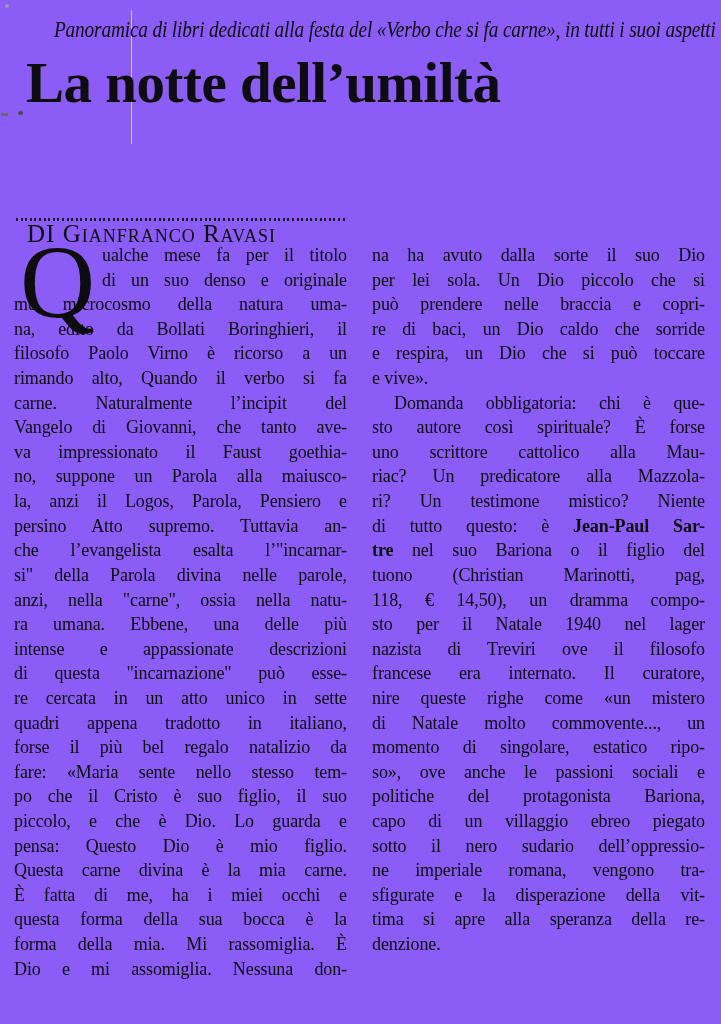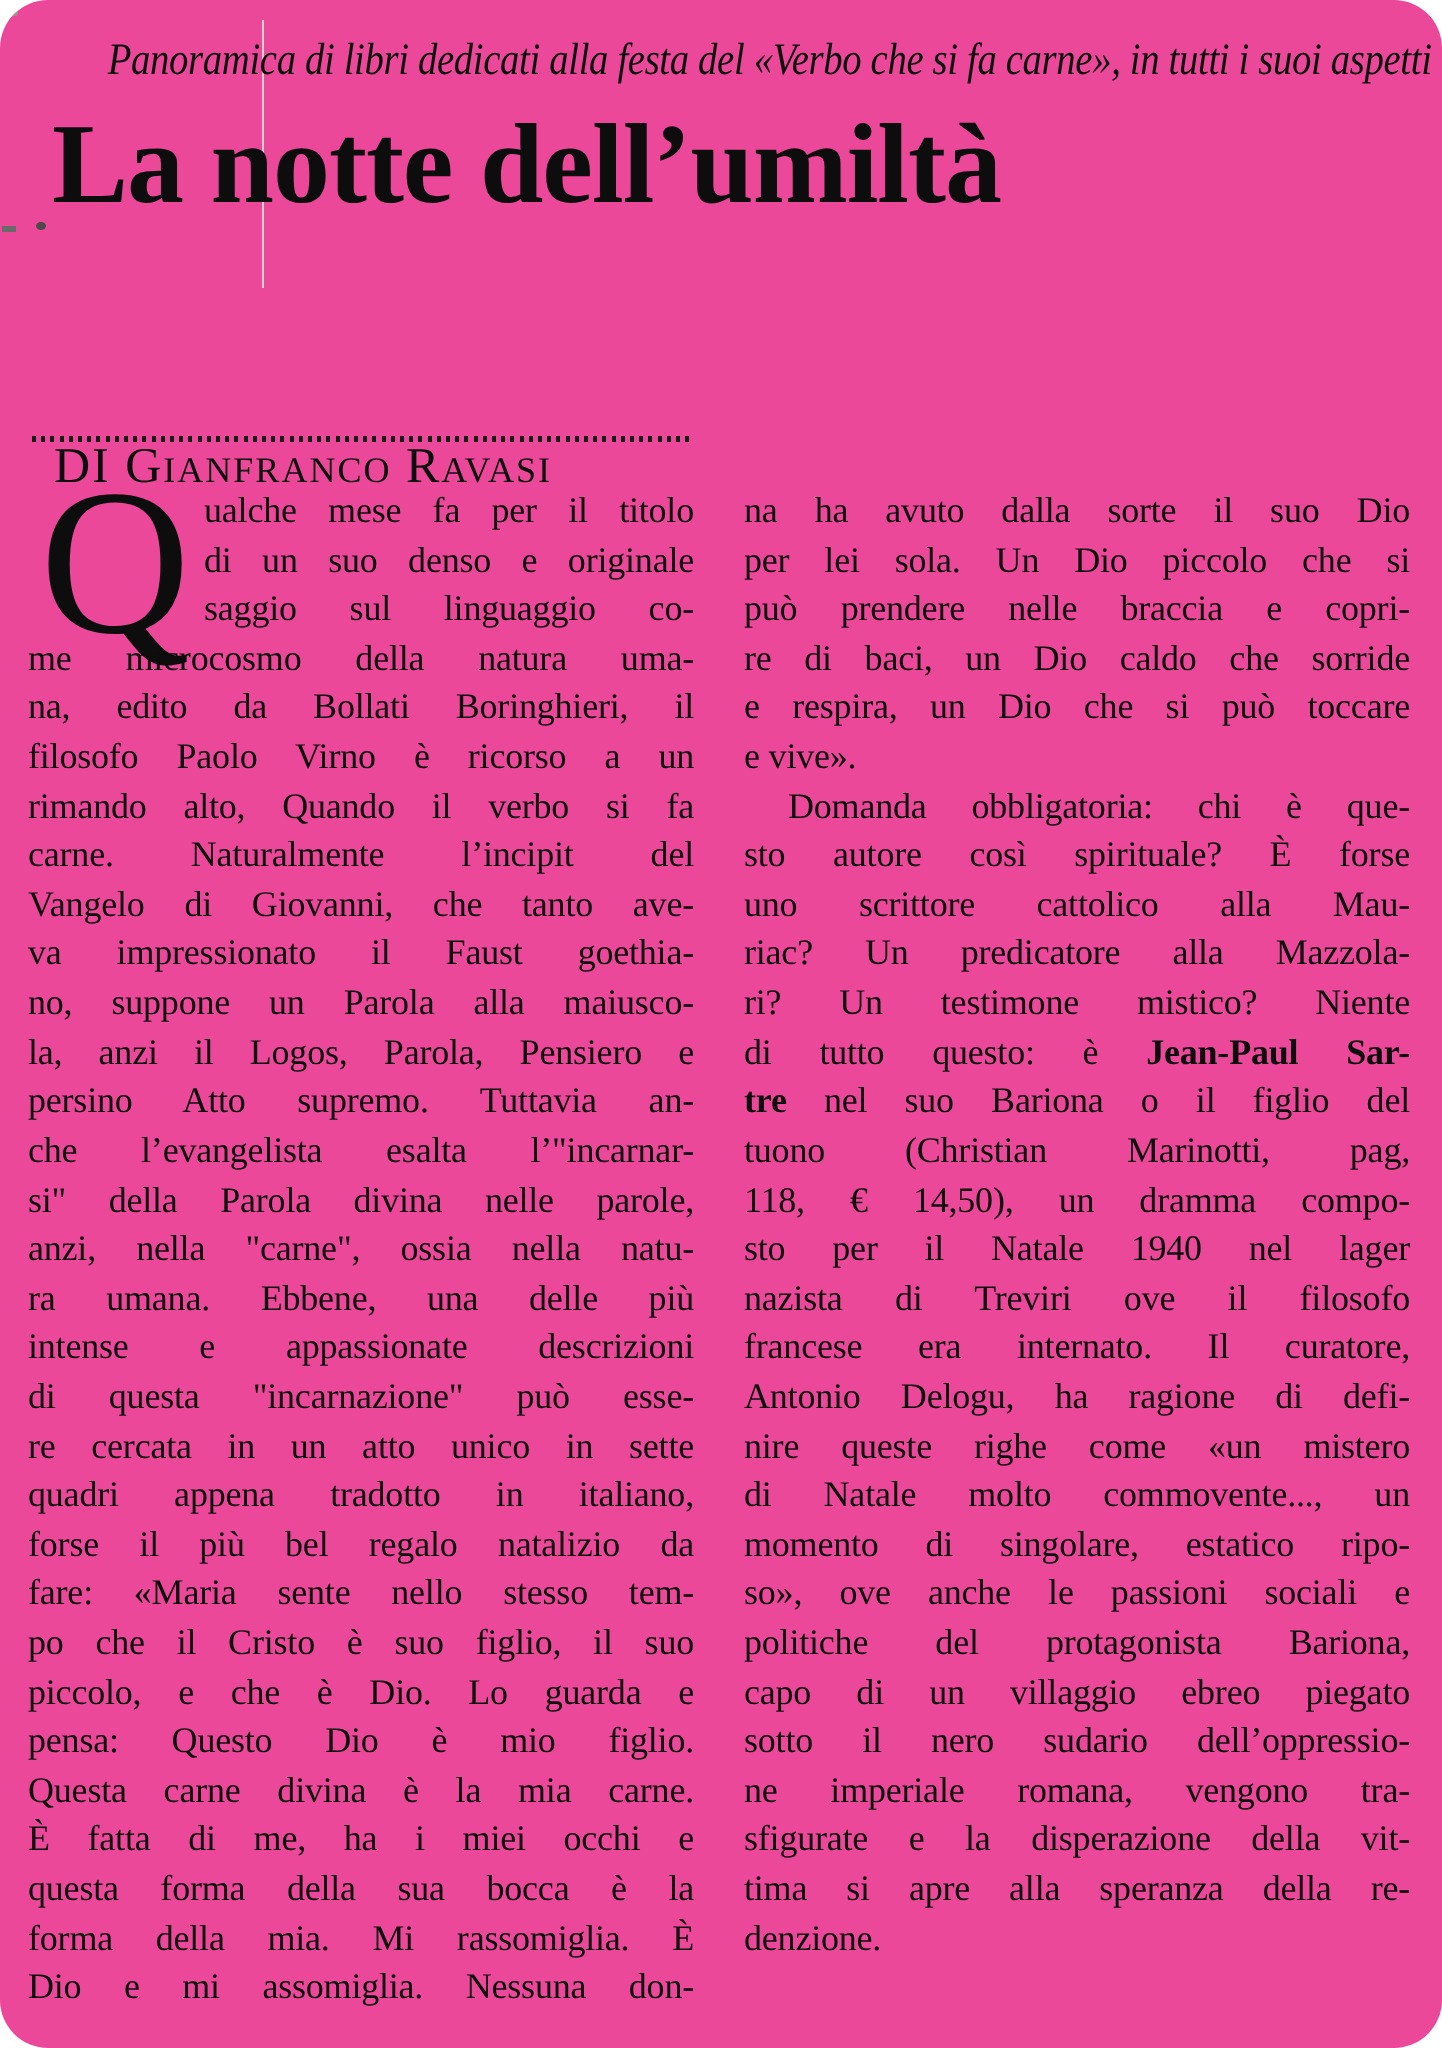--- a/index.html
+++ b/index.html
@@ -56,41 +56,40 @@
   .bd { font-weight: bold; }
   
   .crease  { position: absolute; left: 131px; top: 10px; width: 1px; height: 134px; background: #cfcfcf; }
   .speck-a { position: absolute; left: 18px; top: 111px; width: 5px; height: 4px; background: #4a4a4a; border-radius: 50%; }
   .speck-b { position: absolute; left: 1px;  top: 113px; width: 7px; height: 3px; background: #6a6a6a; }
   .speck-c { position: absolute; left: 5px;  top: 4px;   width: 4px; height: 4px; background: #9a9a9a; border-radius: 50%; }
 </style>
 </head>
 <body>
 
-<div class="page" style="background: #ec4899; color: rgb(13, 13, 13); border-radius: 24px;">
+<div class="page" style="background: #8b5cf6; color: rgb(13, 13, 13);">
   <div class="crease"></div>
   <div class="speck-a"></div>
   <div class="speck-b"></div>
   <div class="speck-c"></div>
 
   <div class="kicker">
     <span class="kicker-inner">Panoramica di libri dedicati alla festa del «Verbo che si fa carne», in tutti i suoi aspetti</span>
   </div>
 
   <h1 class="headline">La notte dell’umiltà</h1>
 
   <div class="byline">DI Gianfranco Ravasi</div>
   <div class="byline-rule"></div>
 
   <div class="dropcap">Q</div>
 
   <div class="col col-left">
       <div class="line drop"><span>ualche mese fa per il titolo</span></div>
       <div class="line drop"><span>di un suo denso e originale</span></div>
-      <div class="line drop"><span>saggio sul linguaggio co-</span></div>
       <div class="line"><span>me microcosmo della natura uma-</span></div>
       <div class="line"><span>na, edito da Bollati Boringhieri, il</span></div>
       <div class="line"><span>filosofo Paolo Virno è ricorso a un</span></div>
       <div class="line"><span>rimando alto, </span><span class="it">Quando il verbo si fa</span></div>
       <div class="line"><span class="it">carne</span><span>. Naturalmente l’</span><span class="it">incipit</span><span> del</span></div>
       <div class="line"><span class="it">Vangelo</span><span> di Giovanni, che tanto ave-</span></div>
       <div class="line"><span>va impressionato il Faust goethia-</span></div>
       <div class="line"><span>no, suppone un Parola alla maiusco-</span></div>
       <div class="line"><span>la, anzi il </span><span class="it">Logos</span><span>, Parola, Pensiero e</span></div>
       <div class="line"><span>persino Atto supremo. Tuttavia an-</span></div>
@@ -125,21 +124,20 @@
       <div class="line"><span>uno scrittore cattolico alla Mau-</span></div>
       <div class="line"><span>riac? Un predicatore alla Mazzola-</span></div>
       <div class="line"><span>ri? Un testimone mistico? Niente</span></div>
       <div class="line"><span>di tutto questo: è </span><span class="bd">Jean-Paul Sar-</span></div>
       <div class="line"><span class="bd">tre</span><span> nel suo </span><span class="it">Bariona o il figlio del</span></div>
       <div class="line"><span class="it">tuono</span><span> (Christian Marinotti, pag,</span></div>
       <div class="line"><span>118, € 14,50), un dramma compo-</span></div>
       <div class="line"><span>sto per il Natale 1940 nel lager</span></div>
       <div class="line"><span>nazista di Treviri ove il filosofo</span></div>
       <div class="line"><span>francese era internato. Il curatore,</span></div>
-      <div class="line"><span>Antonio Delogu, ha ragione di defi-</span></div>
       <div class="line"><span>nire queste righe come «un mistero</span></div>
       <div class="line"><span>di Natale molto commovente..., un</span></div>
       <div class="line"><span>momento di singolare, estatico ripo-</span></div>
       <div class="line"><span>so», ove anche le passioni sociali e</span></div>
       <div class="line"><span>politiche del protagonista Bariona,</span></div>
       <div class="line"><span>capo di un villaggio ebreo piegato</span></div>
       <div class="line"><span>sotto il nero sudario dell’oppressio-</span></div>
       <div class="line"><span>ne imperiale romana, vengono tra-</span></div>
       <div class="line"><span>sfigurate e la disperazione della vit-</span></div>
       <div class="line"><span>tima si apre alla speranza della re-</span></div>

